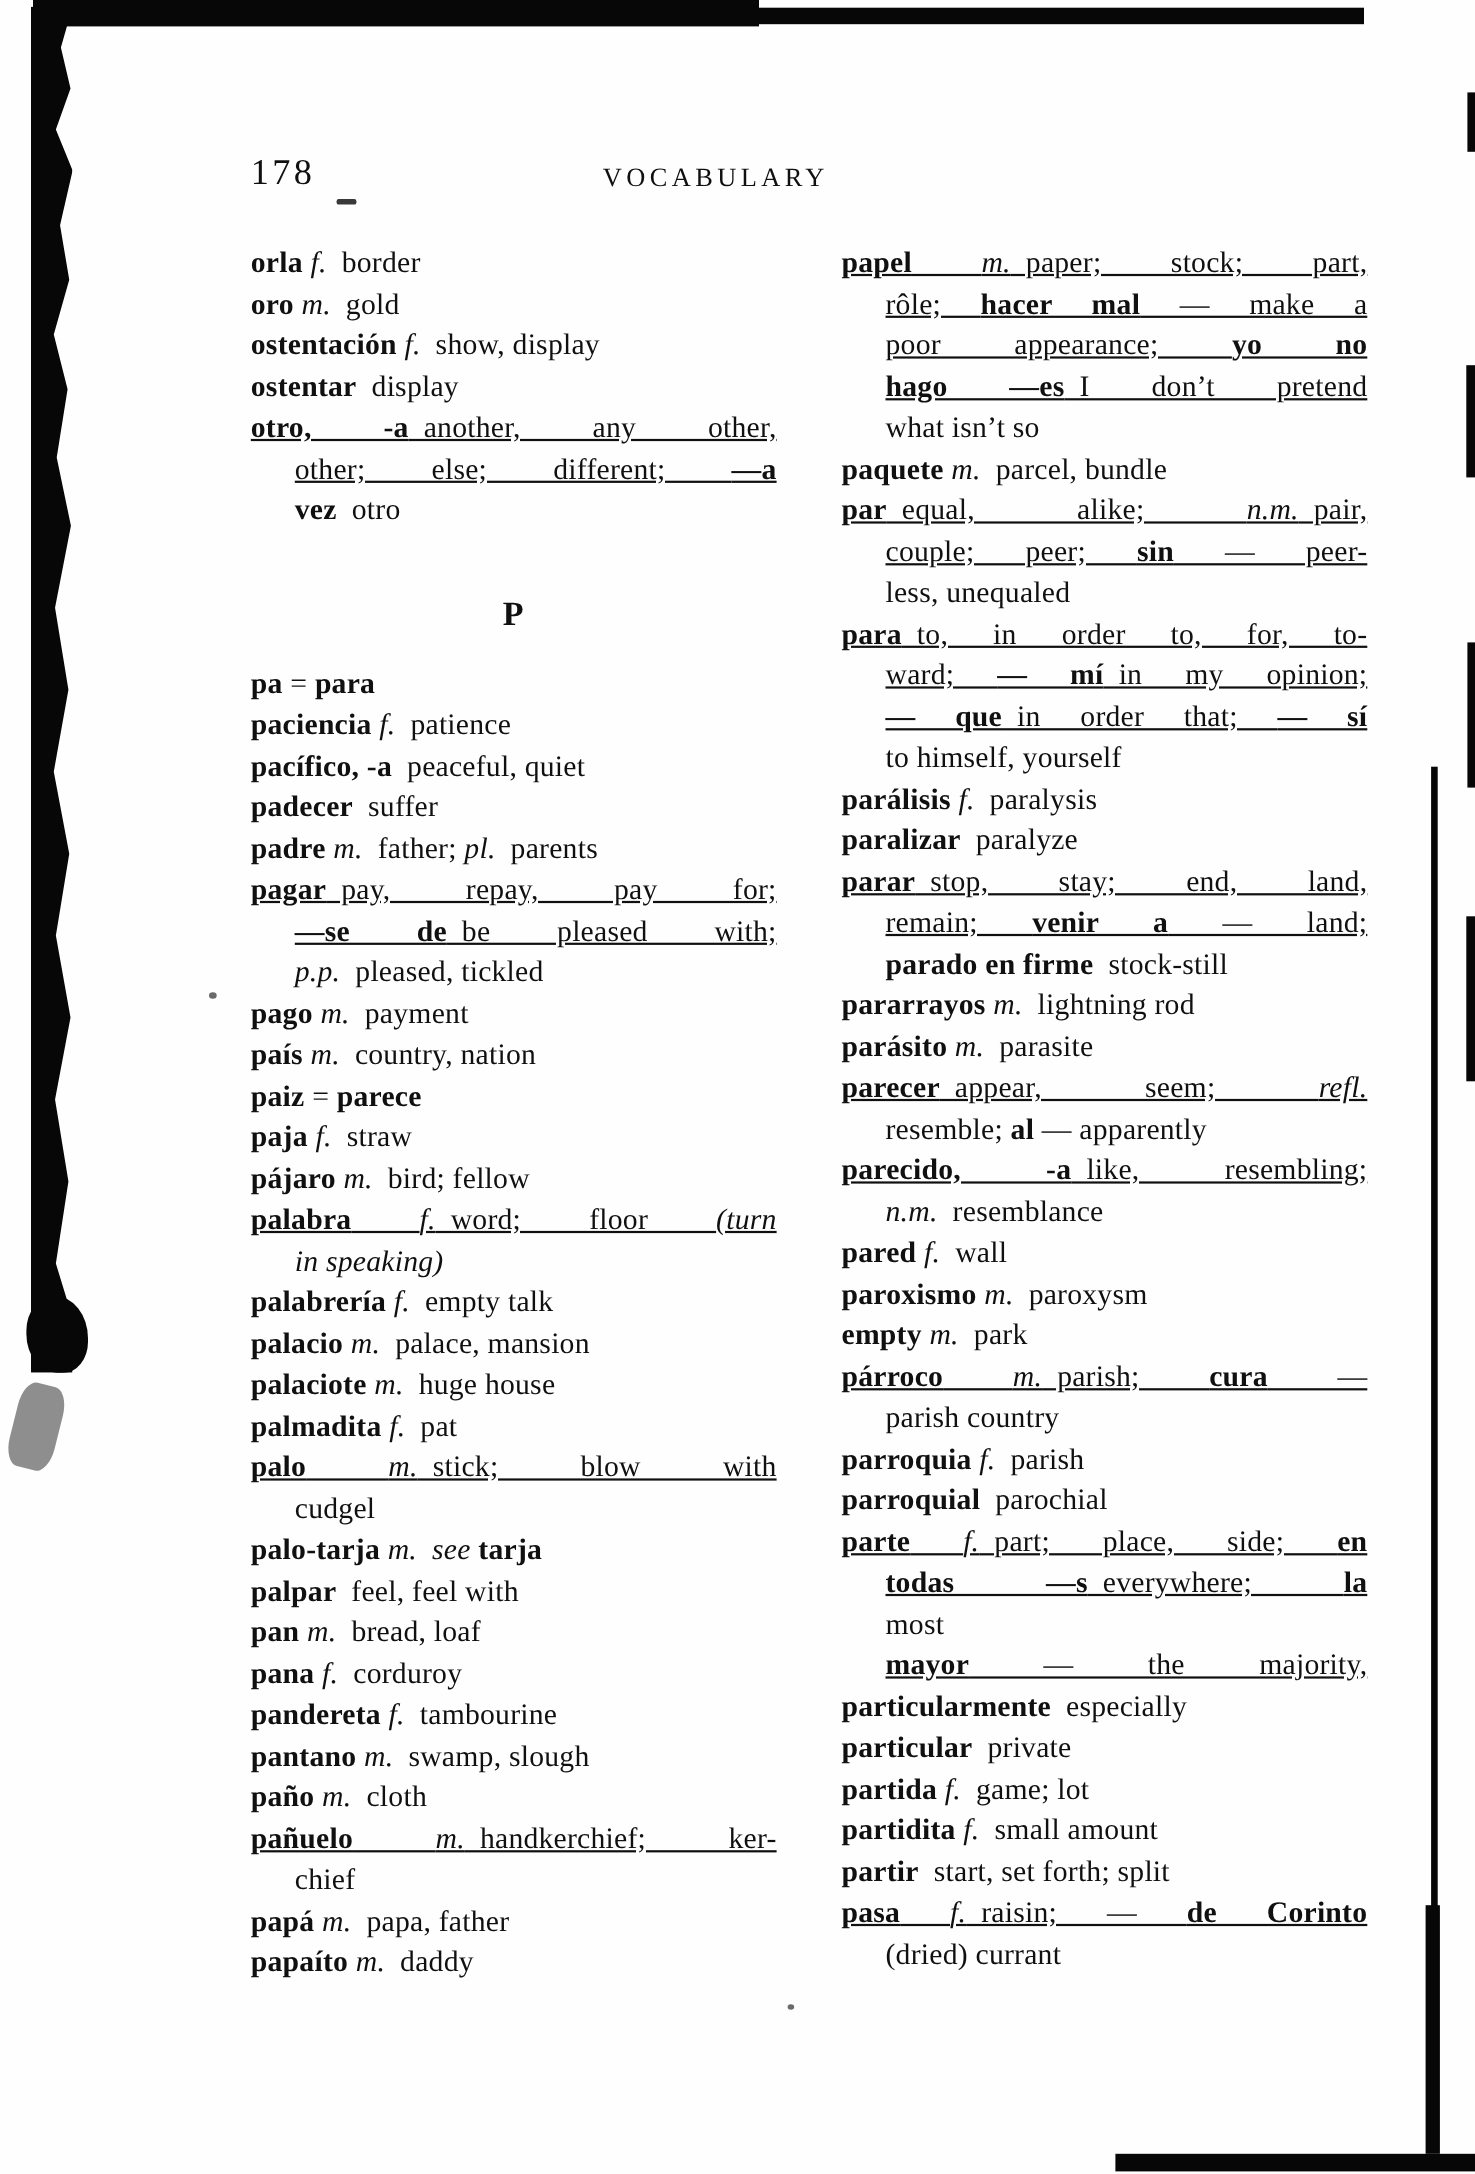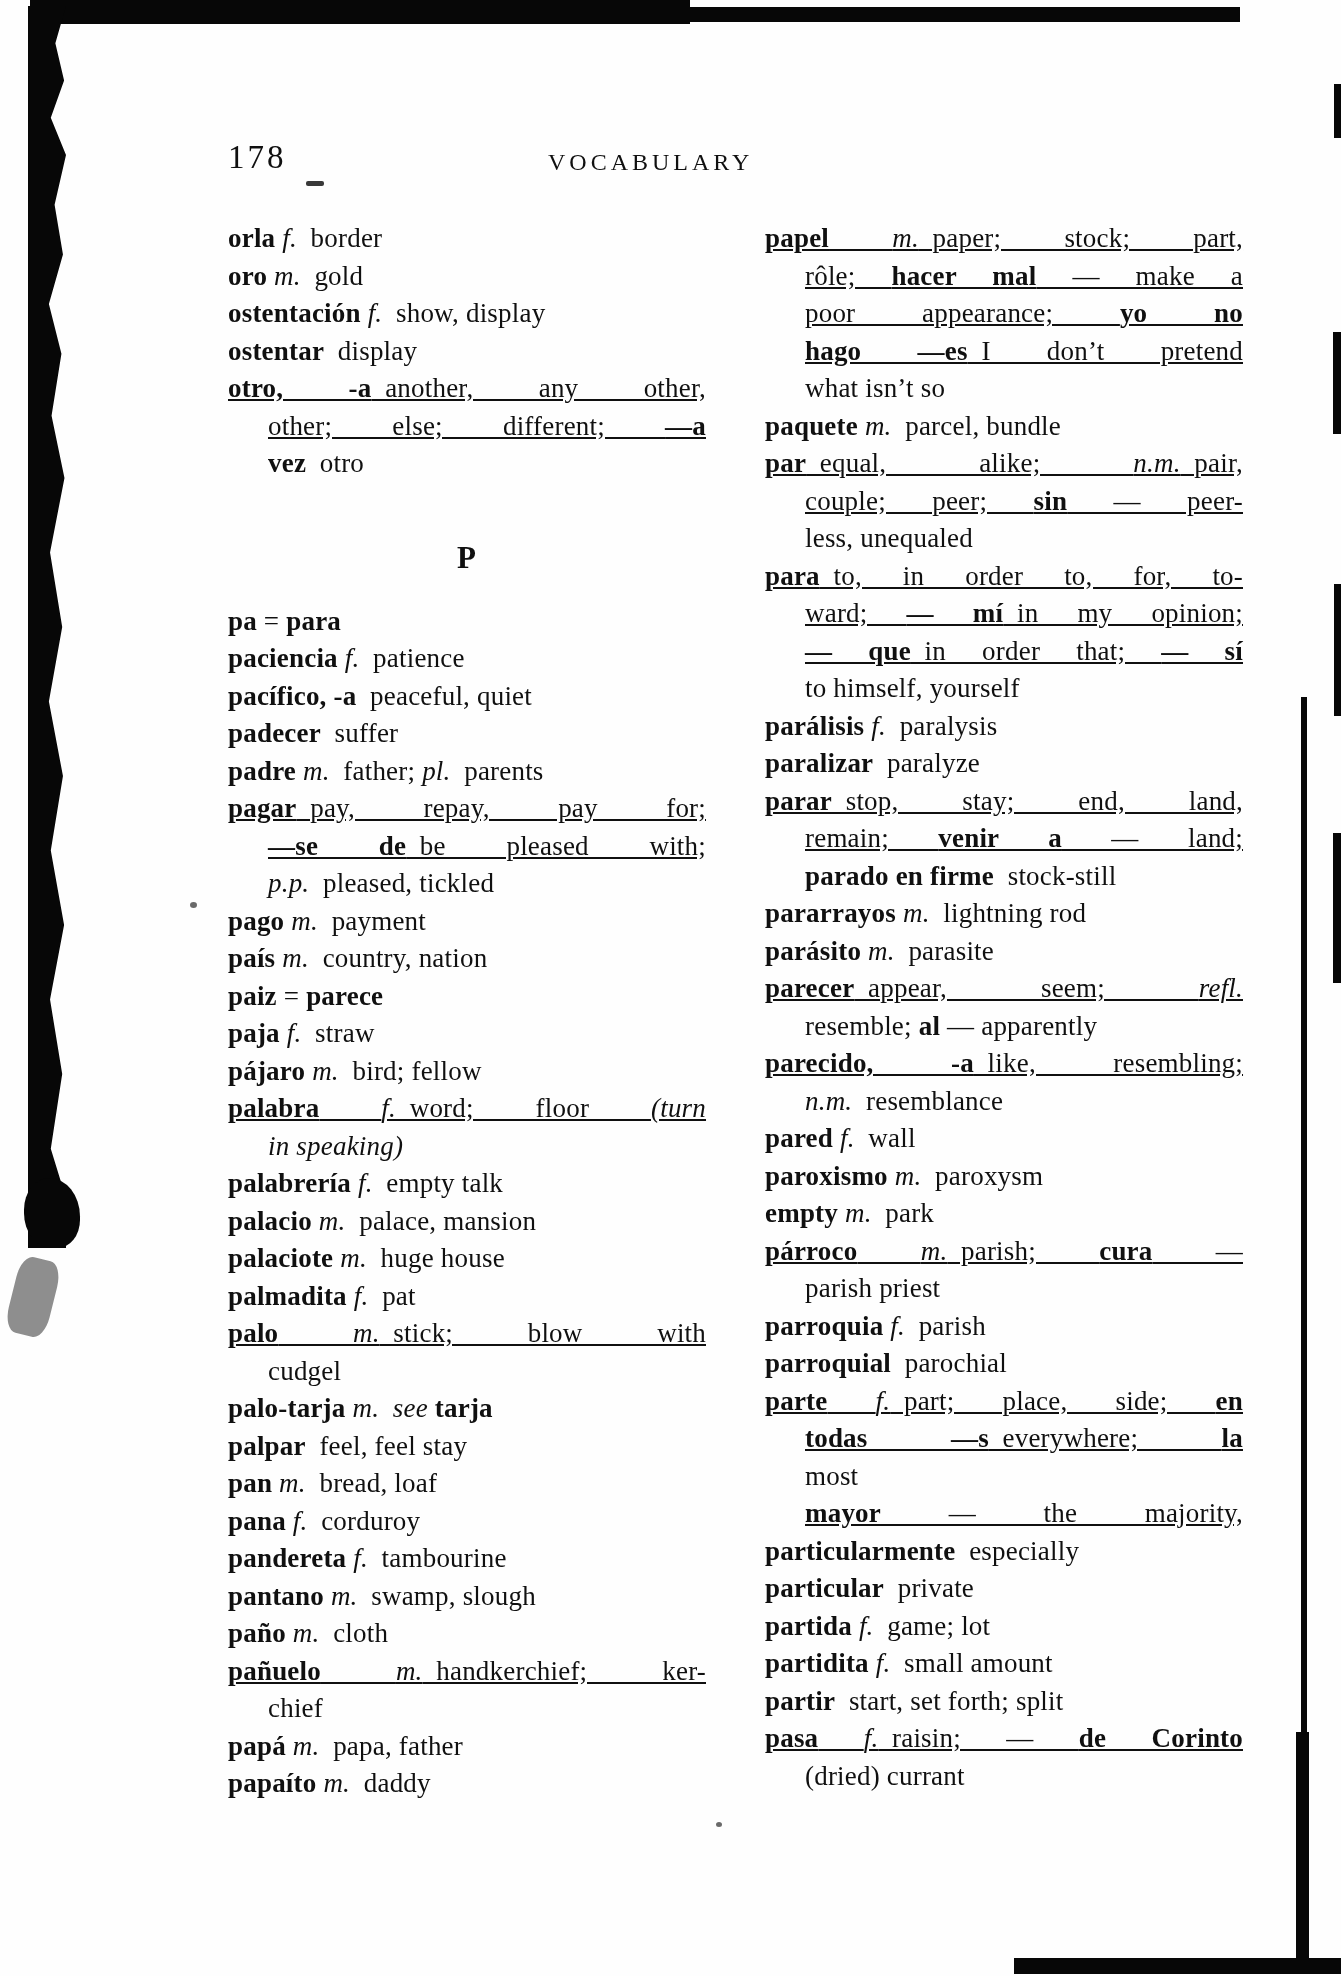--- a/index.html
+++ b/index.html
@@ -105,21 +105,21 @@
       <div class="line"><span class="b">pájaro</span><span class="n"> </span><span class="i">m.</span><span class="n"> bird; fellow</span></div>
       <div class="line j"><span class="b">palabra</span><span class="n"> </span><span class="i">f.</span><span class="n"> word; floor </span><span class="i">(turn</span></div>
       <div class="line ind"><span class="i">in speaking)</span></div>
       <div class="line"><span class="b">palabrería</span><span class="n"> </span><span class="i">f.</span><span class="n"> empty talk</span></div>
       <div class="line"><span class="b">palacio</span><span class="n"> </span><span class="i">m.</span><span class="n"> palace, mansion</span></div>
       <div class="line"><span class="b">palaciote</span><span class="n"> </span><span class="i">m.</span><span class="n"> huge house</span></div>
       <div class="line"><span class="b">palmadita</span><span class="n"> </span><span class="i">f.</span><span class="n"> pat</span></div>
       <div class="line j"><span class="b">palo</span><span class="n"> </span><span class="i">m.</span><span class="n"> stick; blow with</span></div>
       <div class="line ind"><span class="n">cudgel</span></div>
       <div class="line"><span class="b">palo-tarja</span><span class="n"> </span><span class="i">m.</span><span class="n"> </span><span class="i">see</span><span class="n"> </span><span class="b">tarja</span></div>
-      <div class="line"><span class="b">palpar</span><span class="n"> feel, feel stay</span></div>
+      <div class="line"><span class="b">palpar</span><span class="n"> feel, feel with</span></div>
       <div class="line"><span class="b">pan</span><span class="n"> </span><span class="i">m.</span><span class="n"> bread, loaf</span></div>
       <div class="line"><span class="b">pana</span><span class="n"> </span><span class="i">f.</span><span class="n"> corduroy</span></div>
       <div class="line"><span class="b">pandereta</span><span class="n"> </span><span class="i">f.</span><span class="n"> tambourine</span></div>
       <div class="line"><span class="b">pantano</span><span class="n"> </span><span class="i">m.</span><span class="n"> swamp, slough</span></div>
       <div class="line"><span class="b">paño</span><span class="n"> </span><span class="i">m.</span><span class="n"> cloth</span></div>
       <div class="line j"><span class="b">pañuelo</span><span class="n"> </span><span class="i">m.</span><span class="n"> handkerchief; ker-</span></div>
       <div class="line ind"><span class="n">chief</span></div>
       <div class="line"><span class="b">papá</span><span class="n"> </span><span class="i">m.</span><span class="n"> papa, father</span></div>
       <div class="line"><span class="b">papaíto</span><span class="n"> </span><span class="i">m.</span><span class="n"> daddy</span></div>
     </div>
@@ -145,21 +145,21 @@
       <div class="line"><span class="b">pararrayos</span><span class="n"> </span><span class="i">m.</span><span class="n"> lightning rod</span></div>
       <div class="line"><span class="b">parásito</span><span class="n"> </span><span class="i">m.</span><span class="n"> parasite</span></div>
       <div class="line j"><span class="b">parecer</span><span class="n"> appear, seem; </span><span class="i">refl.</span></div>
       <div class="line ind"><span class="n">resemble; </span><span class="b">al</span><span class="n"> — apparently</span></div>
       <div class="line j"><span class="b">parecido, -a</span><span class="n"> like, resembling;</span></div>
       <div class="line ind"><span class="i">n.m.</span><span class="n"> resemblance</span></div>
       <div class="line"><span class="b">pared</span><span class="n"> </span><span class="i">f.</span><span class="n"> wall</span></div>
       <div class="line"><span class="b">paroxismo</span><span class="n"> </span><span class="i">m.</span><span class="n"> paroxysm</span></div>
       <div class="line"><span class="b">empty</span><span class="n"> </span><span class="i">m.</span><span class="n"> park</span></div>
       <div class="line j"><span class="b">párroco</span><span class="n"> </span><span class="i">m.</span><span class="n"> parish; </span><span class="b">cura</span><span class="n"> —</span></div>
-      <div class="line ind"><span class="n">parish priest</span></div>
+      <div class="line ind"><span class="n">parish country</span></div>
       <div class="line"><span class="b">parroquia</span><span class="n"> </span><span class="i">f.</span><span class="n"> parish</span></div>
       <div class="line"><span class="b">parroquial</span><span class="n"> parochial</span></div>
       <div class="line j"><span class="b">parte</span><span class="n"> </span><span class="i">f.</span><span class="n"> part; place, side; </span><span class="b">en</span></div>
       <div class="line ind j"><span class="b">todas —s</span><span class="n"> everywhere; </span><span class="b">la</span></div>
       <div class="line ind"><span class="n">most</span></div>
       <div class="line ind j"><span class="b">mayor</span><span class="n"> — the majority,</span></div>
       <div class="line"><span class="b">particularmente</span><span class="n"> especially</span></div>
       <div class="line"><span class="b">particular</span><span class="n"> private</span></div>
       <div class="line"><span class="b">partida</span><span class="n"> </span><span class="i">f.</span><span class="n"> game; lot</span></div>
       <div class="line"><span class="b">partidita</span><span class="n"> </span><span class="i">f.</span><span class="n"> small amount</span></div>

